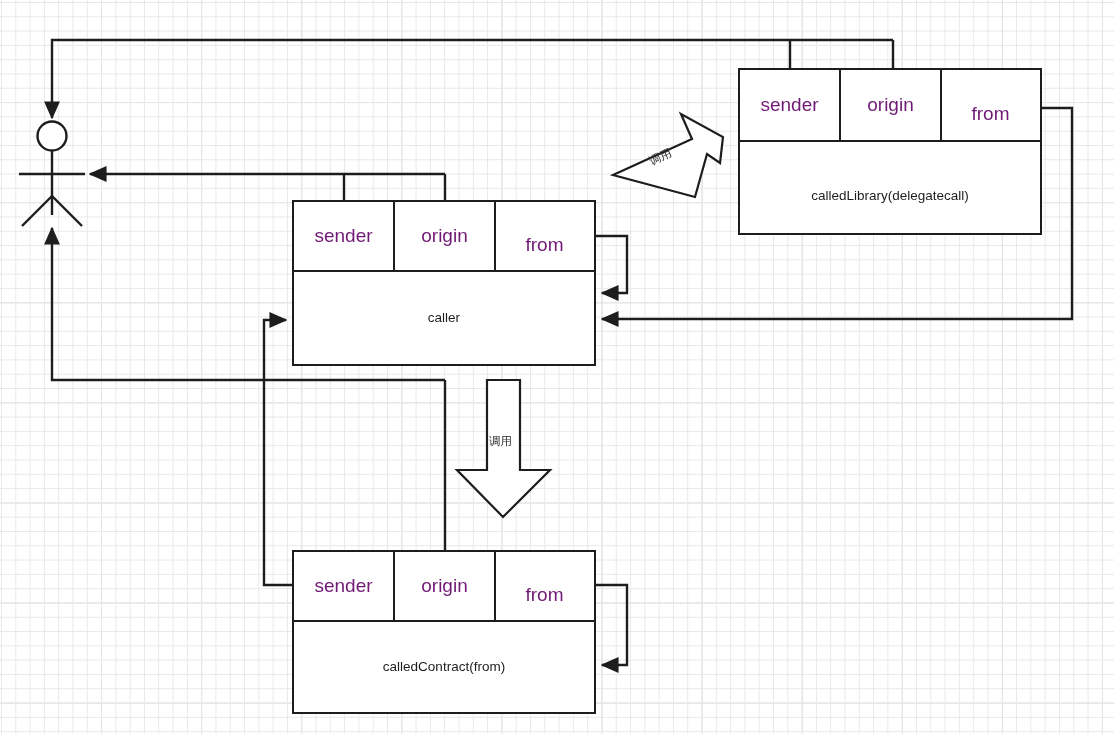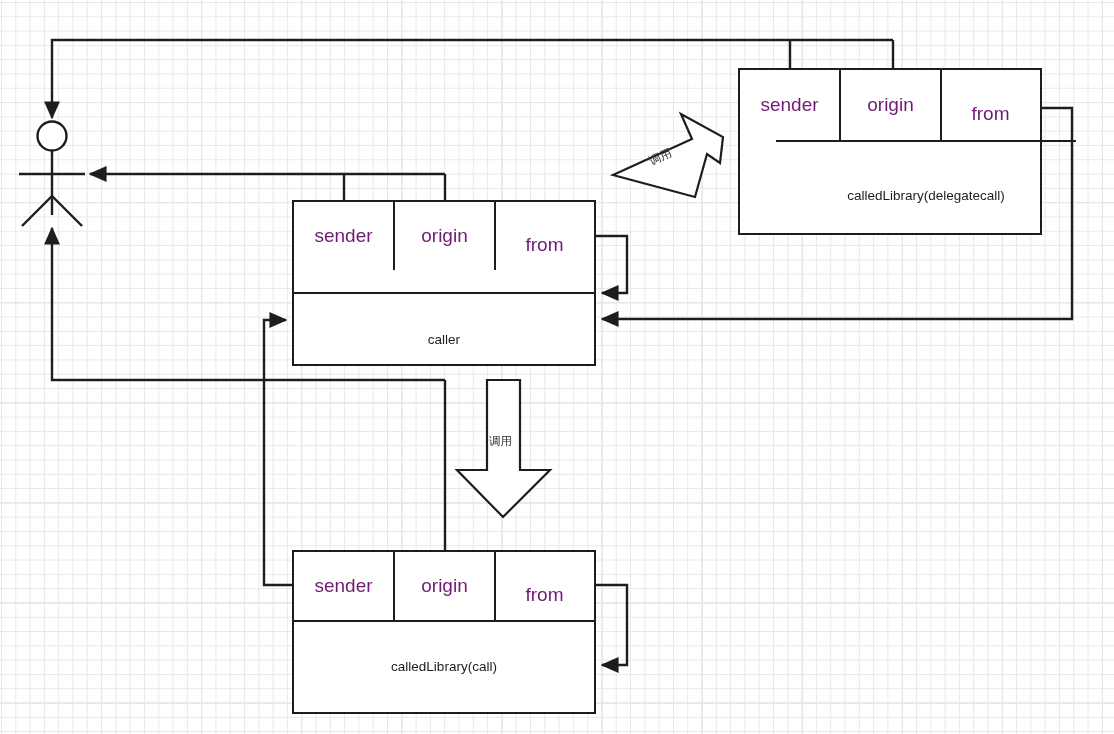--- a/index.html
+++ b/index.html
@@ -115,38 +115,38 @@
       <polygon points="487,380 520,380 520,470 550,470 503,517 457,470 487,470" fill="#ffffff" stroke="#1d1d1d" stroke-width="2.2"></polygon>
     </g>
   </svg>
 
   <div class="node" style="left:292px; top:200px; width:304px; height:166px;">
     <div class="node-head" style="height:67.5px;">
       <div class="cell" style="width:101px;">sender</div>
       <div class="cell" style="width:101px;">origin</div>
       <div class="cell" style="width:97px;">from</div>
     </div>
-    <div class="node-body" style="height:93.5px;margin-top:22px;">caller</div>
+    <div class="node-body" style="height:93.5px;">caller</div>
   </div>
 
   <div class="node" style="left:738px; top:68px; width:304px; height:167px;">
     <div class="node-head" style="height:69.5px;">
       <div class="cell" style="width:101px;">sender</div>
       <div class="cell" style="width:101px;">origin</div>
       <div class="cell" style="width:97px;">from</div>
     </div>
-    <div class="node-body" style="height:109px;margin-left:36px;">calledLibrary(delegatecall)</div>
+    <div class="node-body" style="height:109px;">calledLibrary(delegatecall)</div>
   </div>
 
   <div class="node" style="left:292px; top:550px; width:304px; height:164px;">
     <div class="node-head" style="height:67.5px;">
       <div class="cell" style="width:101px;">sender</div>
       <div class="cell" style="width:101px;">origin</div>
       <div class="cell" style="width:97px;">from</div>
     </div>
-    <div class="node-body" style="height:91.5px;">calledLibrary(call)</div>
+    <div class="node-body" style="height:91.5px;">calledContract(from)</div>
   </div>
 
   <div class="blockarrow-label" style="left:647px; top:155px; transform: rotate(-24deg); transform-origin: left top;">调用</div>
 
   <div class="blockarrow-label" style="left:489px; top:434px;">调用</div>
 
 </div>
 
 </body></html>

